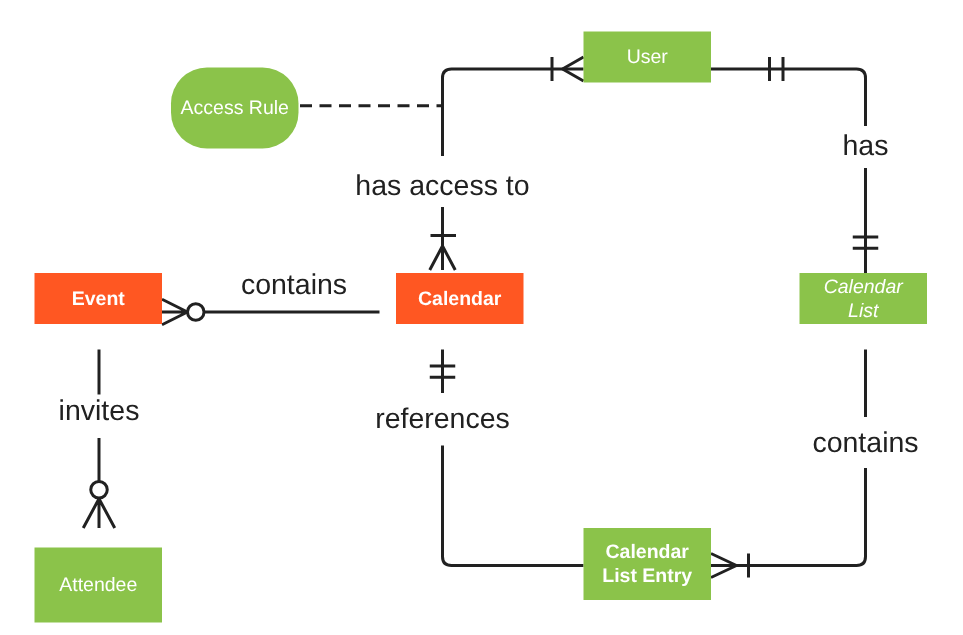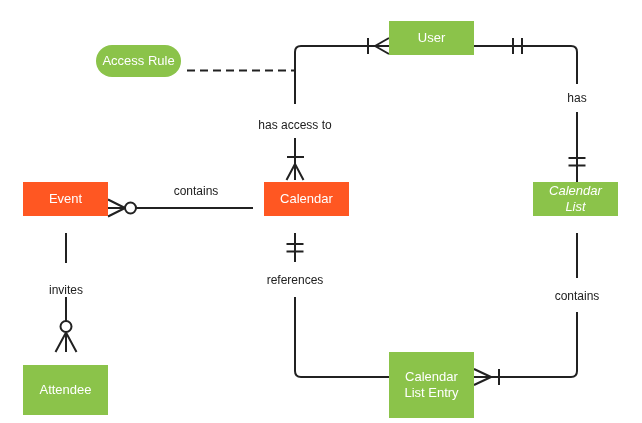--- a/index.html
+++ b/index.html
@@ -34,26 +34,26 @@
     position:absolute;
     width:85px;height:34px;
     display:flex;align-items:center;justify-content:center;
     text-align:center;
     color:var(--entity-text);
     font-size:13px;
     line-height:1.25;
     padding:0 6px;
     box-sizing:border-box;
   }
-  .entity[data-color="orange"]{background:var(--entity-orange);font-weight:normal;}
+  .entity[data-color="orange"]{background:var(--entity-orange);font-weight:bold;}
   .entity[data-color="green"]{background:var(--entity-green);}
   .rel-label{
     position:absolute;
     transform:translate(-50%,-50%);
-    font-size:12px;
+    font-size:19px;
     color:var(--label-text);
     white-space:nowrap;
     background:var(--background);
     padding:0 2px;
   }
 </style>
 </head>
 <body>
 
 <div class="canvas">
@@ -118,21 +118,21 @@
         <path d="M491 377 L474 369 M491 377 L474 385"></path>
         <line x1="499" y1="369" x2="499" y2="385"></line>
       </g>
     </g>
 
     <g>
       <path class="dashed" d="M187 70.5 L295 70.5"></path>
     </g>
   </svg>
 
-  <div class="entity" style="left:96px;top:45px;height:32px;border-radius:24px;" data-color="green">
+  <div class="entity" style="left:114px;top:45px;height:54px;border-radius:24px;" data-color="green">
     <span>Access Rule</span>
   </div>
 
   <div class="entity" style="left:389px;top:21px;" data-color="green">
     <span>User</span>
   </div>
 
   <div class="entity" style="left:23px;top:182px;" data-color="orange">
     <span>Event</span>
   </div>
@@ -142,27 +142,27 @@
   </div>
 
   <div class="entity" style="left:533px;top:182px;font-style:italic;" data-color="green">
     <span>Calendar List</span>
   </div>
 
   <div class="entity" style="left:23px;top:365px;height:50px;" data-color="green">
     <span>Attendee</span>
   </div>
 
-  <div class="entity" style="left:389px;top:352px;height:66px;" data-color="green">
+  <div class="entity" style="left:389px;top:352px;height:48px;font-weight:bold;" data-color="green">
     <span>Calendar List Entry</span>
   </div>
 
   <div class="rel-label" style="left:196px;top:191px;">contains</div>
 
-  <div class="rel-label" style="left:66px;top:290px;text-align:right;">invites</div>
+  <div class="rel-label" style="left:66px;top:275px;text-align:right;">invites</div>
 
   <div class="rel-label" style="left:295px;top:125px;">has access to</div>
 
   <div class="rel-label" style="left:577px;top:98px;">has</div>
 
   <div class="rel-label" style="left:295px;top:280px;text-align:center;">references</div>
 
   <div class="rel-label" style="left:577px;top:296px;">contains</div>
 
 </div>

